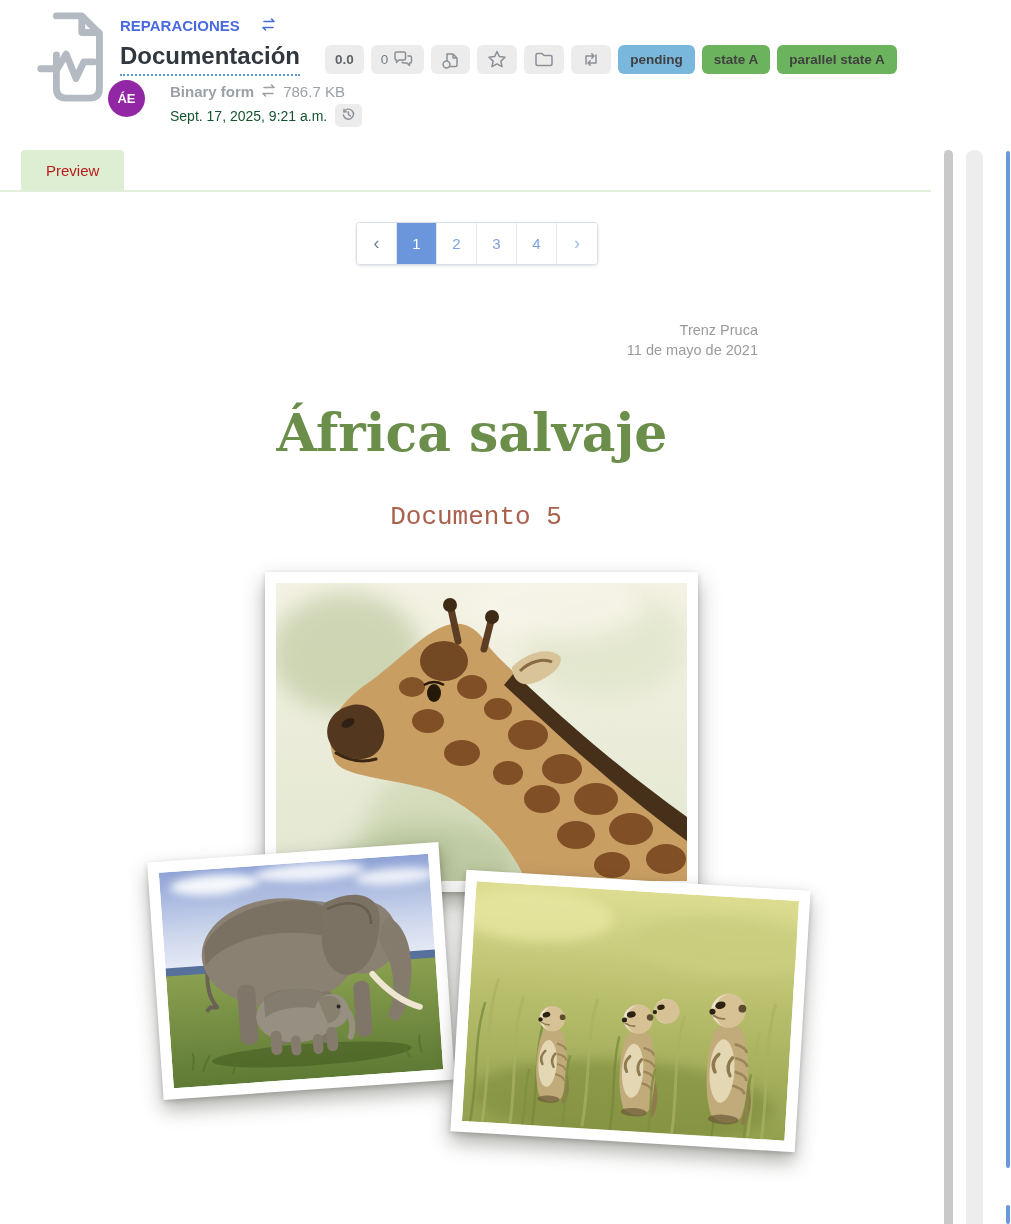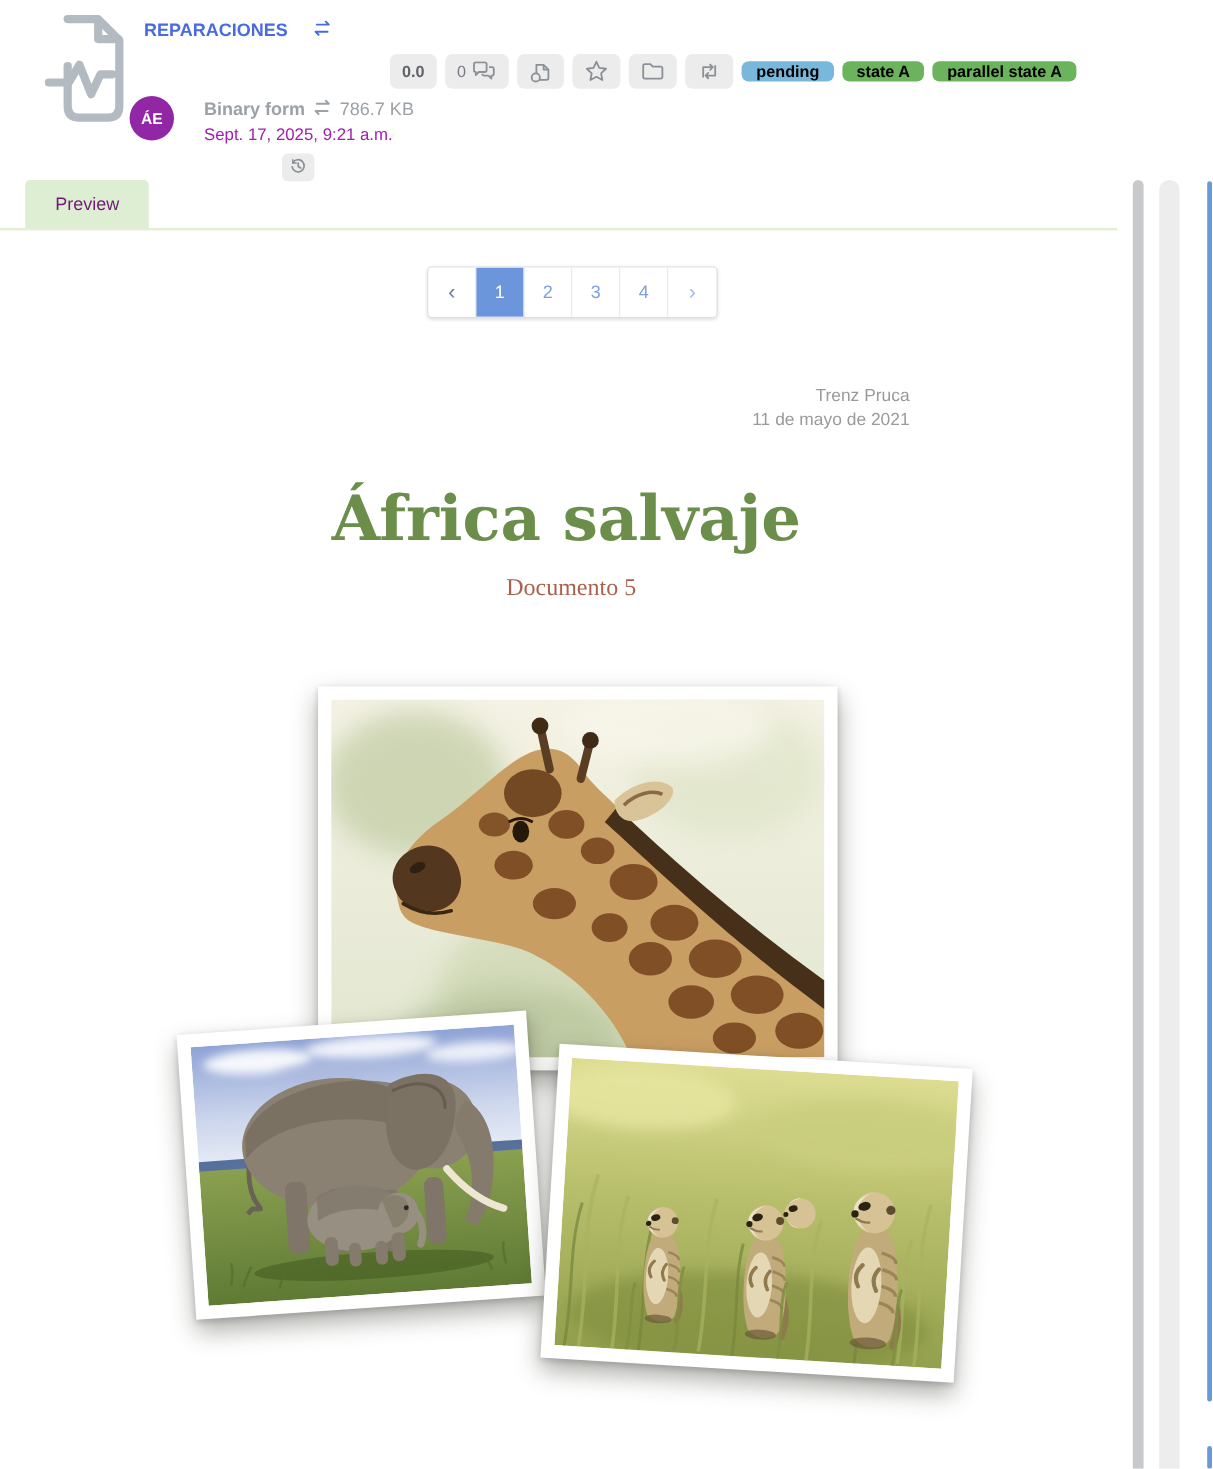--- a/index.html
+++ b/index.html
@@ -12,58 +12,58 @@
   .breadcrumb { position:absolute; left:120px; top:17px; font-size:15px; font-weight:bold;
     color:#4a6bdf; text-decoration:none; display:flex; align-items:center; gap:20px; cursor:pointer; }
   .title-wrap { position:absolute; left:120px; top:42px; }
   .doc-title { display:inline-block; font-size:24px; font-weight:bold; color:#30373e;
     border-bottom:2px dotted #5b9bd5; padding-bottom:4px; }
   .badges { position:absolute; left:325px; top:45px; display:flex; align-items:center; gap:7px; }
   .pill { height:29px; border-radius:6px; background:#ececec; color:#767c82; display:flex;
     align-items:center; justify-content:center; padding:0 10px; font-size:13.5px; gap:5px; cursor:pointer; }
   .pill.version { font-weight:bold; color:#5f6368; }
   .pill svg { display:block; }
-  .tag { height:17px; border-radius:6px; color:#000000; font-weight:bold; font-size:13.5px;
+  .tag { height:29px; border-radius:6px; color:#404040; font-weight:bold; font-size:13.5px;
     display:flex; align-items:center; padding:0 12px; cursor:pointer; }
   .avatar { position:absolute; left:108px; top:80px; width:37px; height:37px; border-radius:50%;
     background:#9127a5; color:#fff; font-size:13px; font-weight:bold; display:flex;
     align-items:center; justify-content:center; }
   .meta1 { position:absolute; left:170px; top:83px; display:flex; align-items:center; gap:6px;
     font-size:15px; color:#9ba1a6; }
   .meta1 .form-name { font-weight:bold; }
   .meta2 { position:absolute; left:170px; top:104px; display:flex; align-items:center; gap:8px;
-    font-size:14px; color:#a21caf;flex-direction:column; }
+    font-size:14px; color:#14532d; }
   .history-btn { width:27px; height:23px; border-radius:5px; background:#ececec; display:flex;
     align-items:center; justify-content:center; cursor:pointer; }
 
   
   .tabbar { position:absolute; left:0; top:150px; width:931px; height:42px;
     border-bottom:2px solid #e1efd8; display:flex; align-items:stretch; padding-left:21px; }
   .tab { display:flex; align-items:center; gap:8px; padding:0 25px; font-size:15px;
     color:#7d838a; cursor:pointer; border-radius:4px 4px 0 0; }
-  .tab.active { background:#ddeed3; color:#701a75; }
+  .tab.active { background:#ddeed3; color:#b91c1c; }
 
   
   .pager { position:absolute; left:356px; top:222px; display:flex;
     border:1px solid #d9dfe8; border-radius:4px; overflow:hidden; background:#fff;
     box-shadow:0 1px 3px rgba(0,0,0,.12); }
   .page-btn { width:40px; height:41px; display:flex; align-items:center; justify-content:center;
     font-size:15px; color:#7da0e0; border-right:1px solid #e2e6ed; cursor:pointer; background:#fff; }
   .page-btn:last-child { border-right:none; }
   .page-btn.active { background:#6c96dc; color:#fff; }
   .page-btn.prev { color:#6e7f9d; font-size:18px; }
   .page-btn.next { color:#a3bce8; font-size:18px; }
 
   
   .pv-author { position:absolute; top:322px; right:253px; font-size:14.5px; color:#9a9a9a; }
   .pv-date   { position:absolute; top:342px; right:253px; font-size:14.5px; color:#9a9a9a; }
   .pv-title  { position:absolute; top:402px; left:0; width:944px; text-align:center;
     font-family:"DejaVu Serif", serif; font-weight:bold; font-size:52px; color:#6b8e4a; }
-  .pv-subtitle { position:absolute; top:479px; left:0; width:952px; text-align:center;
-    font-family:Liberation Serif, serif; font-size:20px; color:#a9614d; }
+  .pv-subtitle { position:absolute; top:502px; left:0; width:952px; text-align:center;
+    font-family:Liberation Mono, monospace; font-size:26px; color:#a9614d; }
 
   .photo { position:absolute; background:#fff; padding:11px;
     box-shadow:0 10px 20px rgba(50,50,40,.40), 0 2px 5px rgba(0,0,0,.18); }
   .photo svg { display:block; }
   .ph-giraffe  { left:265px; top:572px; z-index:1; }
   .ph-elephants{ left:155px; top:852px; transform:rotate(-4deg); z-index:2; }
   .ph-meerkats { left:458px; top:880px; transform:rotate(3.5deg); z-index:3; }
 
   
   .scroll-thumb { position:absolute; left:944px; top:150px; width:9px; height:1074px;
@@ -91,20 +91,23 @@
   <a class="breadcrumb">
     <span>REPARACIONES</span>
     <span>
       <svg width="17" height="13" viewBox="0 0 17 13" fill="none" stroke="#4a6bdf" stroke-width="1.6" stroke-linecap="round" stroke-linejoin="round">
         <path d="M4,3.5 H14 M14,3.5 L11.5,1"></path>
         <path d="M13,9.5 H3 M3,9.5 L5.5,12"></path>
       </svg>
     </span>
   </a>
 
+  <div class="title-wrap">
+    <h1 class="doc-title">Documentación</h1>
+  </div>
 
   <div class="badges">
     <span class="pill version">0.0</span>
     <span class="pill">
       <span>0</span>
       <span>
         <svg width="21" height="17" viewBox="0 0 21 17" fill="none" stroke="#8a9096" stroke-width="1.5" stroke-linejoin="round">
           <path d="M2,2.5 Q2,1 3.5,1 H11 Q12.5,1 12.5,2.5 V7.5 Q12.5,9 11,9 H6 L3.5,11.5 V9 H3.5 Q2,9 2,7.5 Z"></path>
           <path d="M14.5,5 H17 Q18.5,5 18.5,6.5 V10.5 Q18.5,12 17,12 H16.5 V14.5 L14,12 H10.5 Q9,12 9,10.5"></path>
         </svg>

